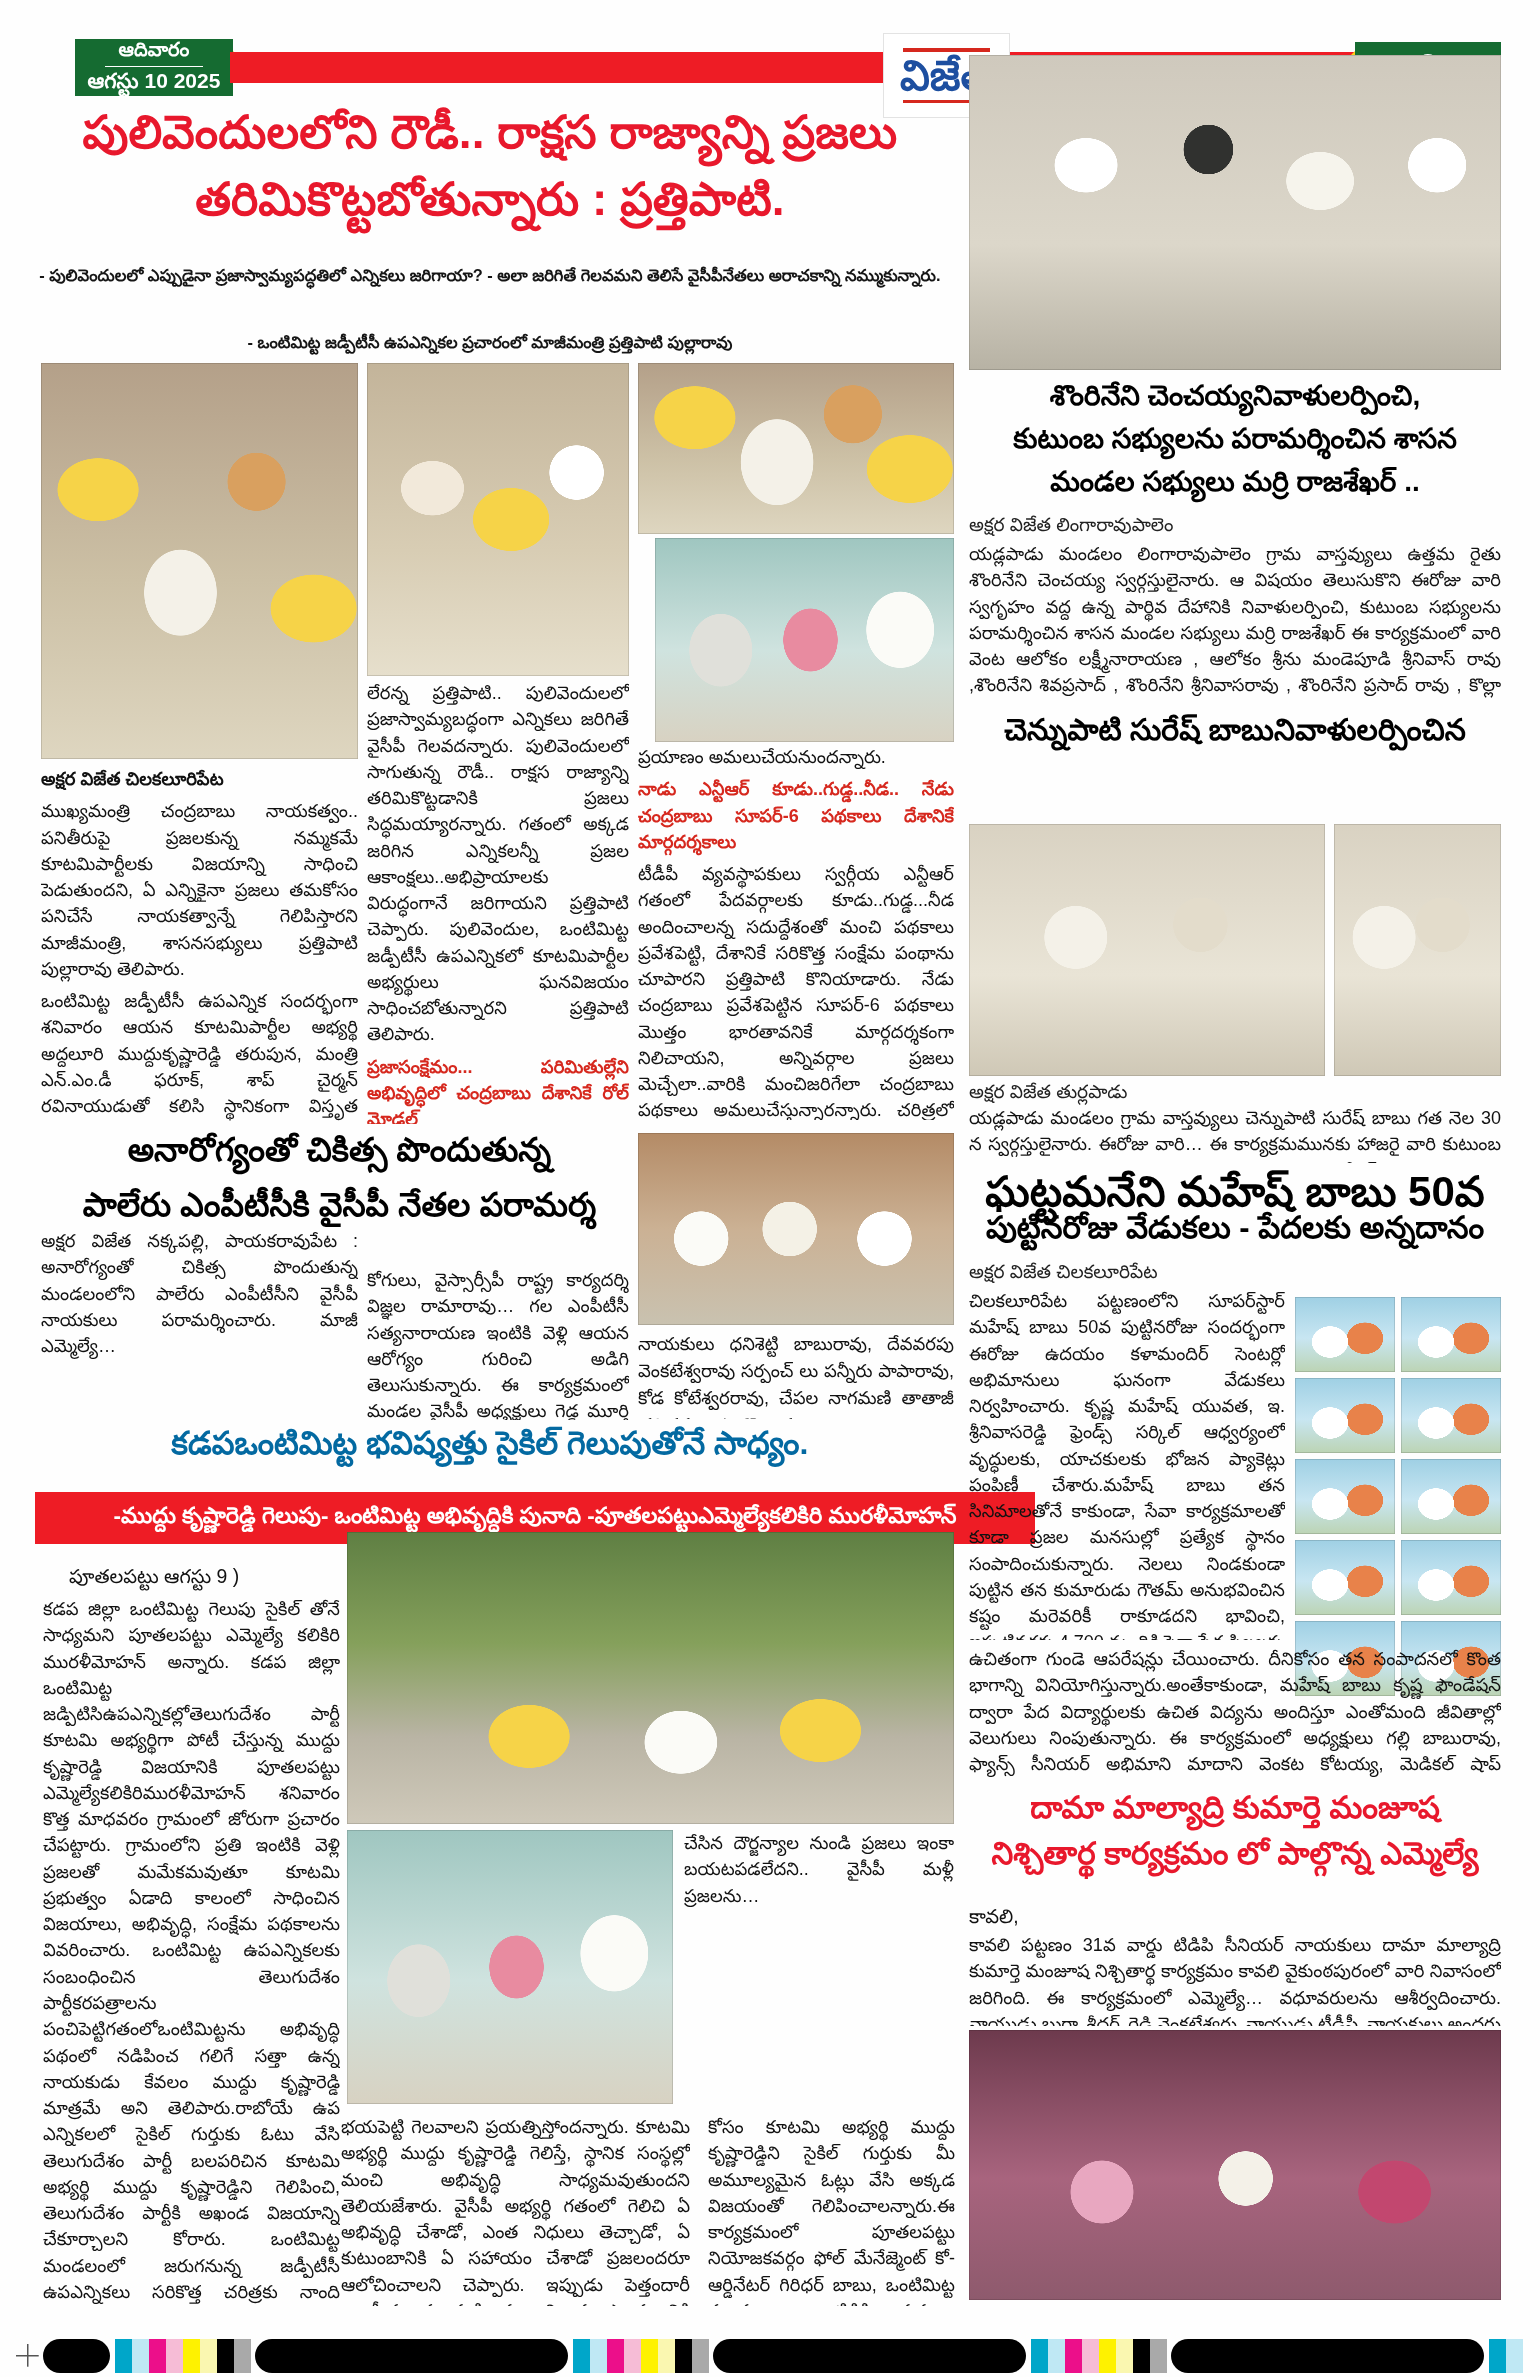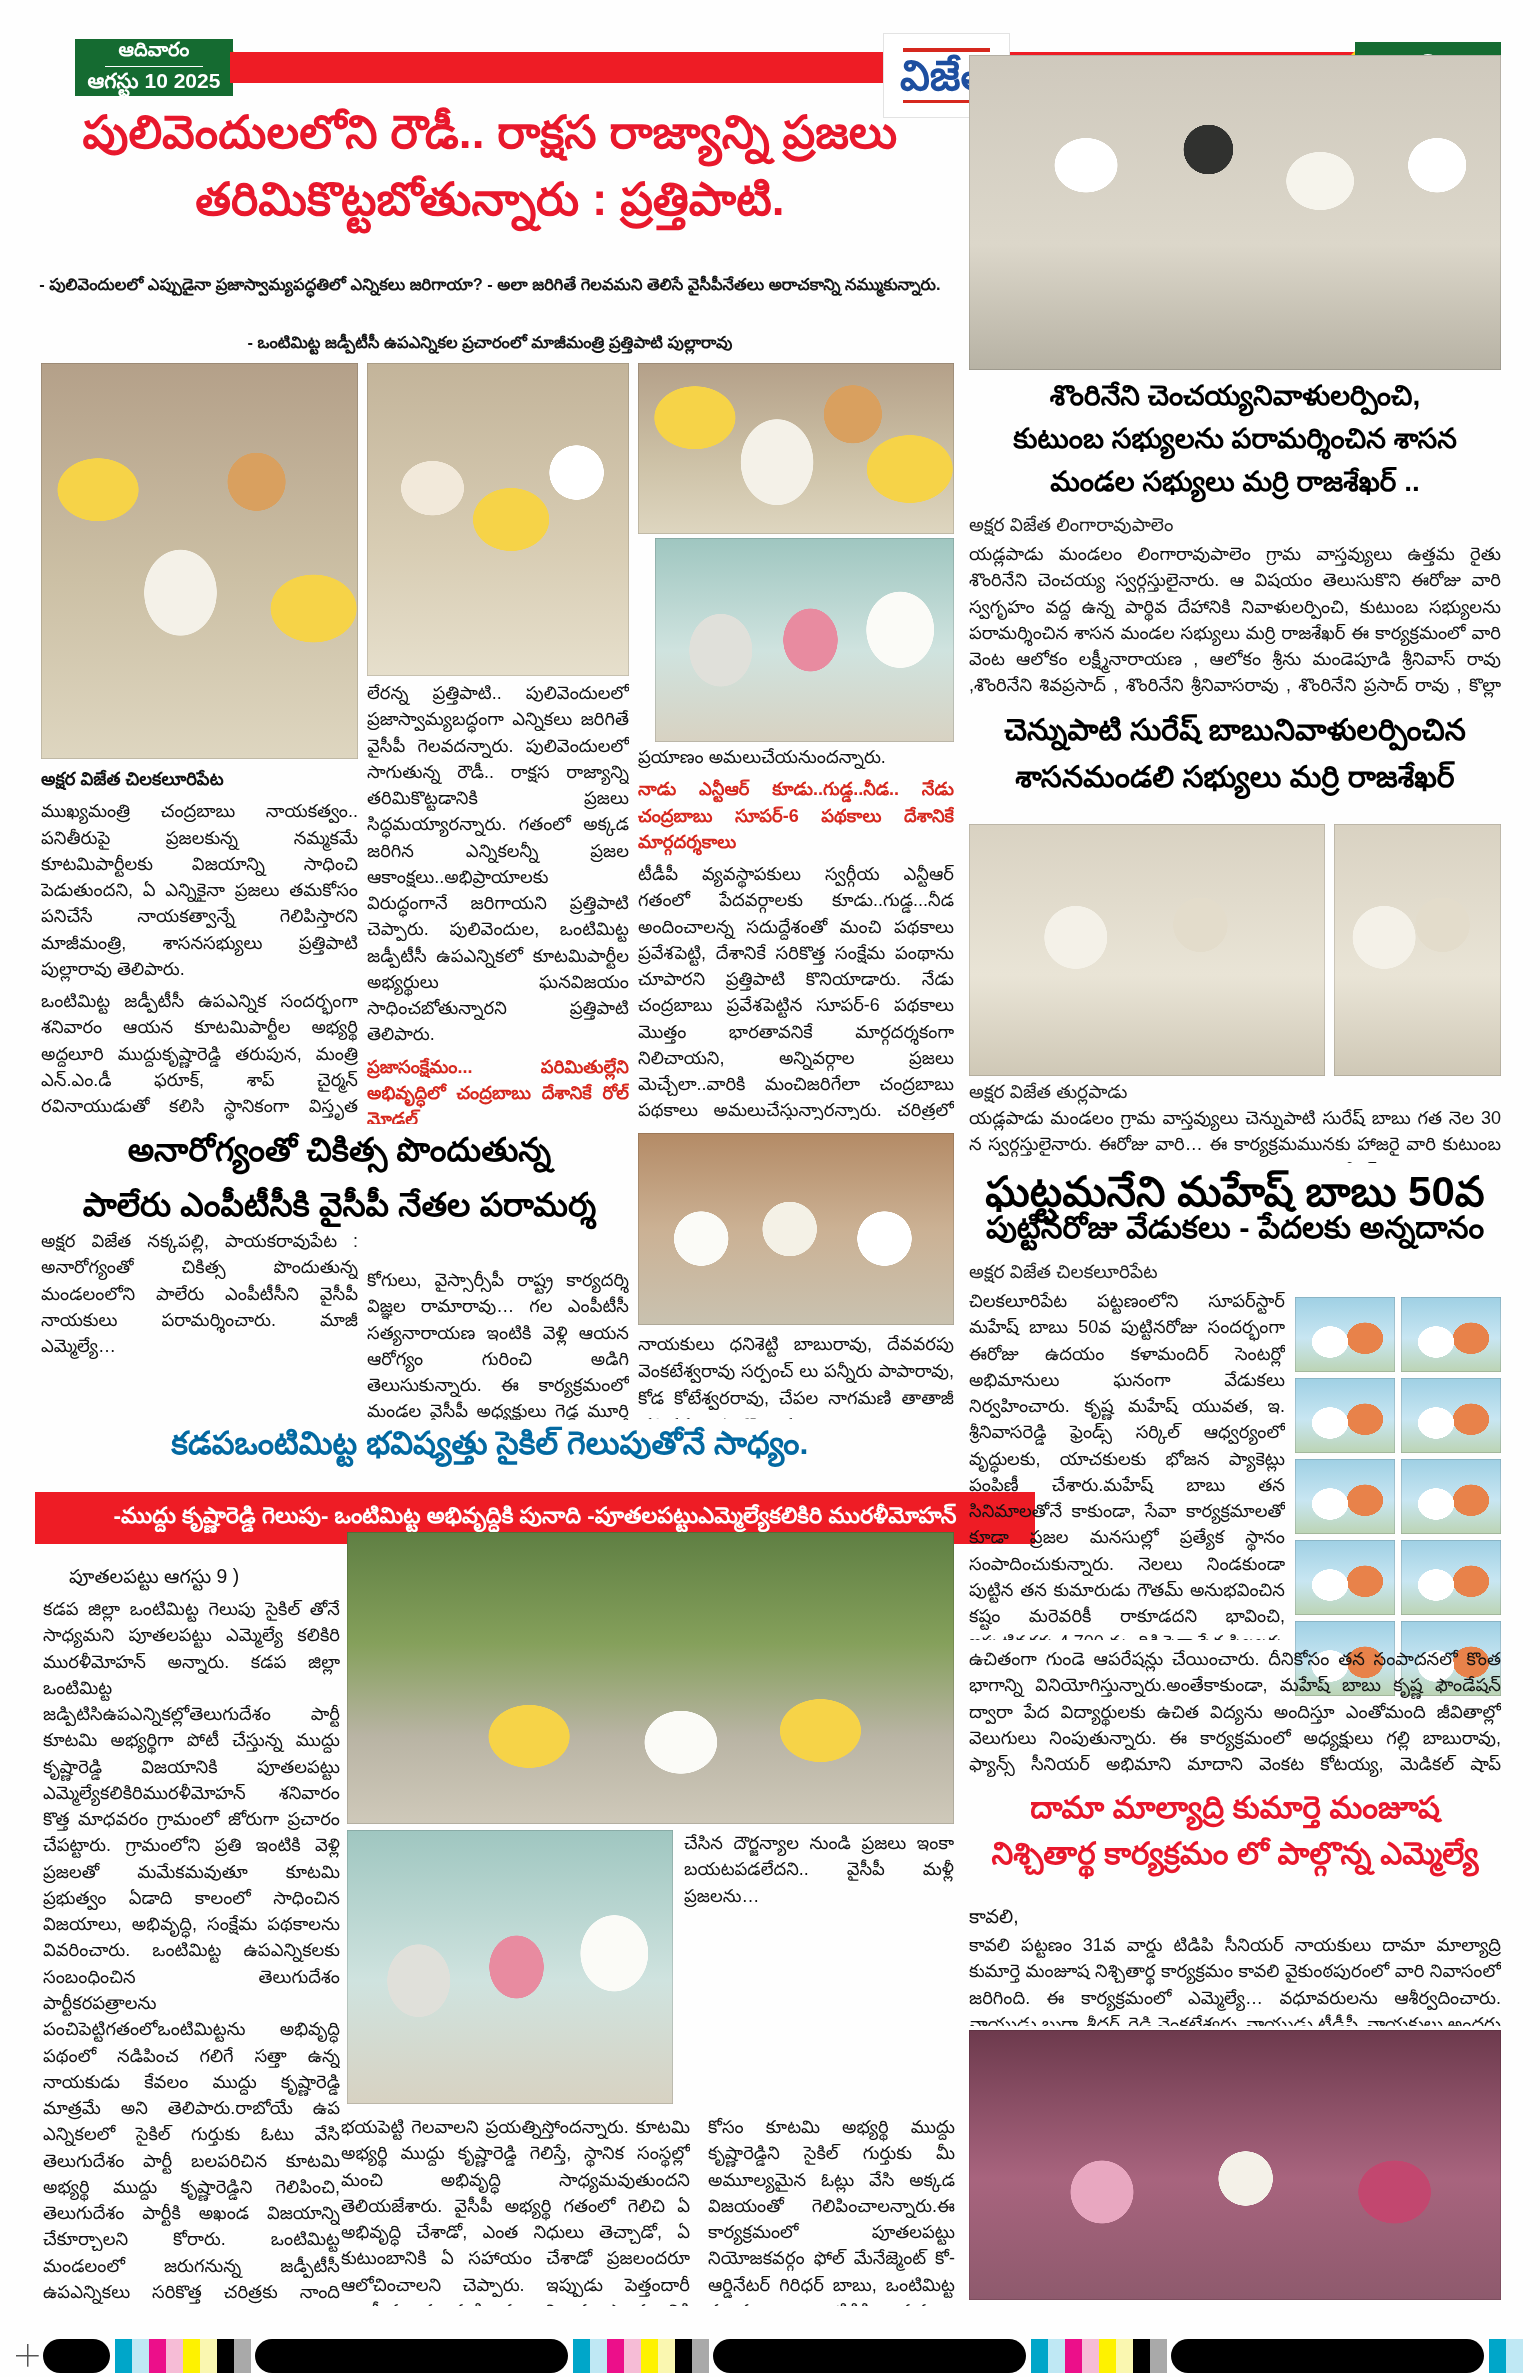--- a/index.html
+++ b/index.html
@@ -107,21 +107,21 @@
   <div class="abs mast" style="left:883px;top:33px;width:125px;height:83px">
     <div class="bar"></div>
     <div class="title">విజేత</div>
     <div class="bar"></div>
   </div>
   <div class="abs notch left" style="left:1340px;top:51px"></div>
   <div class="abs greenbox pagenum" style="left:1355px;top:42px;width:146px;height:51px">3</div>
 
   <div class="abs hl-lead" style="left:22.4px;top:106px;width:935px">పులివెందులలోని రౌడీ.. రాక్షస రాజ్యాన్ని ప్రజలు</div>
   <div class="abs hl-lead" style="left:22.4px;top:173px;width:935px">తరిమికొట్టబోతున్నారు : ప్రత్తిపాటి.</div>
-  <div class="abs deck" style="left:22.4px;top:274px;width:935px">- పులివెందులలో ఎప్పుడైనా ప్రజాస్వామ్యపద్ధతిలో ఎన్నికలు జరిగాయా? - అలా జరిగితే గెలవమని తెలిసే వైసీపీనేతలు అరాచకాన్ని నమ్ముకున్నారు.</div>
+  <div class="abs deck" style="left:22.4px;top:265px;width:935px">- పులివెందులలో ఎప్పుడైనా ప్రజాస్వామ్యపద్ధతిలో ఎన్నికలు జరిగాయా? - అలా జరిగితే గెలవమని తెలిసే వైసీపీనేతలు అరాచకాన్ని నమ్ముకున్నారు.</div>
   <div class="abs deck" style="left:22.4px;top:332px;width:935px">- ఒంటిమిట్ట జడ్పీటీసీ ఉపఎన్నికల ప్రచారంలో మాజీమంత్రి ప్రత్తిపాటి పుల్లారావు</div>
 
   <div class="abs photo ph-crowd" style="left:41px;top:363px;width:317px;height:396px"></div>
   <div class="abs photo ph-crowd2" style="left:367px;top:363px;width:262px;height:313px"></div>
   <div class="abs photo ph-crowd" style="left:638px;top:363px;width:316px;height:171px"></div>
   <div class="abs photo ph-elder" style="left:655px;top:538px;width:299px;height:204px"></div>
 
   <div class="abs body24 j clip" style="left:41px;top:766px;width:317px;height:356px">
     <p class="b">అక్షర విజేత చిలకలూరిపేట</p>
     <p>ముఖ్యమంత్రి చంద్రబాబు నాయకత్వం.. పనితీరుపై ప్రజలకున్న నమ్మకమే కూటమిపార్టీలకు విజయాన్ని సాధించి పెడుతుందని, ఏ ఎన్నికైనా ప్రజలు తమకోసం పనిచేసే నాయకత్వాన్నే గెలిపిస్తారని మాజీమంత్రి, శాసనసభ్యులు ప్రత్తిపాటి పుల్లారావు తెలిపారు.</p>
@@ -161,21 +161,20 @@
   <div class="abs body24 j clip" style="left:708px;top:2114px;width:247px;height:192px">కోసం కూటమి అభ్యర్థి ముద్దు కృష్ణారెడ్డిని సైకిల్ గుర్తుకు మీ అమూల్యమైన ఓట్లు వేసి అక్కడ విజయంతో గెలిపించాలన్నారు.ఈ కార్యక్రమంలో పూతలపట్టు నియోజకవర్గం ఫోల్ మేనేజ్మెంట్ కో-ఆర్డినేటర్ గిరిధర్ బాబు, ఒంటిమిట్ట మండల టిడిపినాయకులు, కార్యకర్తలు, మహిళలు, ప్రజలు పాల్గొన్నారు.</div>
 
   <div class="abs photo ph-funeral" style="left:969px;top:55px;width:532px;height:315px"></div>
   <div class="abs hl-side" style="left:969px;top:379px;width:532px">శొంరినేని చెంచయ్యనివాళులర్పించి,</div>
   <div class="abs hl-side" style="left:969px;top:422px;width:532px">కుటుంబ సభ్యులను పరామర్శించిన శాసన</div>
   <div class="abs hl-side" style="left:969px;top:465px;width:532px">మండల సభ్యులు మర్రి రాజశేఖర్ ..</div>
   <div class="abs byline" style="left:969px;top:514px;width:373px">అక్షర విజేత లింగారావుపాలెం</div>
   <div class="abs body24 j clip" style="left:969px;top:541px;width:532px;height:159px">యడ్లపాడు మండలం లింగారావుపాలెం గ్రామ వాస్తవ్యులు ఉత్తమ రైతు శొంరినేని చెంచయ్య స్వర్గస్తులైనారు. ఆ విషయం తెలుసుకొని ఈరోజు వారి స్వగృహం వద్ద ఉన్న పార్థివ దేహానికి నివాళులర్పించి, కుటుంబ సభ్యులను పరామర్శించిన శాసన మండల సభ్యులు మర్రి రాజశేఖర్ ఈ కార్యక్రమంలో వారి వెంట ఆలోకం లక్ష్మీనారాయణ , ఆలోకం శ్రీను  మండెపూడి శ్రీనివాస్ రావు ,శొంరినేని శివప్రసాద్ , శొంరినేని శ్రీనివాసరావు , శొంరినేని ప్రసాద్ రావు , కొల్లా పేరయ్య కనపర్తి పెద్ద సుబ్బారావు , నంబూరి బ్రహ్మ వరప్రసాద్ , కోయ రామోజీ  తదితరులున్నారు</div>
 
   <div class="abs hl-side" style="left:969px;top:712px;width:532px;font-size:30px">చెన్నుపాటి సురేష్ బాబునివాళులర్పించిన</div>
-  <div class="abs hl-side" style="left:969px;top:759px;width:532px;font-size:30px">శాసనమండలి సభ్యులు  మర్రి రాజశేఖర్</div>
   <div class="abs photo ph-indoor" style="left:969px;top:824px;width:356px;height:252px"></div>
   <div class="abs photo ph-indoor" style="left:1334px;top:824px;width:167px;height:252px"></div>
   <div class="abs byline" style="left:969px;top:1081px;width:373px">అక్షర విజేత తుర్లపాడు</div>
   <div class="abs body24 j clip" style="left:969px;top:1105px;width:532px;height:58px">యడ్లపాడు మండలం గ్రామ వాస్తవ్యులు చెన్నుపాటి సురేష్ బాబు గత నెల 30 న స్వర్గస్తులైనారు. ఈరోజు వారి… ఈ కార్యక్రమమునకు హాజరై వారి కుటుంబ సభ్యులను ఓదార్చిన శాసనమండల సభ్యులు మర్రి రాజశేఖర్…</div>
 
   <div class="abs hl-side navy" style="left:969px;top:1167px;width:532px;font-size:42px">ఘట్టమనేని మహేష్ బాబు 50వ</div>
   <div class="abs hl-side navy" style="left:969px;top:1209px;width:532px;font-size:31px">పుట్టినరోజు వేడుకలు - పేదలకు అన్నదానం</div>
   <div class="abs byline" style="left:969px;top:1261px;width:373px">అక్షర విజేత చిలకలూరిపేట</div>
   <div class="abs body24 j clip" style="left:969px;top:1288px;width:316px;height:352px">చిలకలూరిపేట పట్టణంలోని సూపర్‌స్టార్ మహేష్ బాబు 50వ పుట్టినరోజు సందర్భంగా ఈరోజు ఉదయం కళామందిర్ సెంటర్లో అభిమానులు ఘనంగా వేడుకలు నిర్వహించారు. కృష్ణ మహేష్ యువత, ఇ. శ్రీనివాసరెడ్డి ఫ్రెండ్స్ సర్కిల్ ఆధ్వర్యంలో వృద్ధులకు, యాచకులకు భోజన ప్యాకెట్లు పంపిణీ చేశారు.మహేష్ బాబు తన సినిమాలతోనే కాకుండా, సేవా కార్యక్రమాలతో కూడా ప్రజల మనసుల్లో ప్రత్యేక స్థానం సంపాదించుకున్నారు. నెలలు నిండకుండా పుట్టిన తన కుమారుడు గౌతమ్ అనుభవించిన కష్టం మరెవరికీ రాకూడదని భావించి, ఇప్పటివరకు 4,700 మందికి పైగా పేద పిల్లలకు</div>
   <div class="abs grid" style="left:1295px;top:1297px;width:206px">

